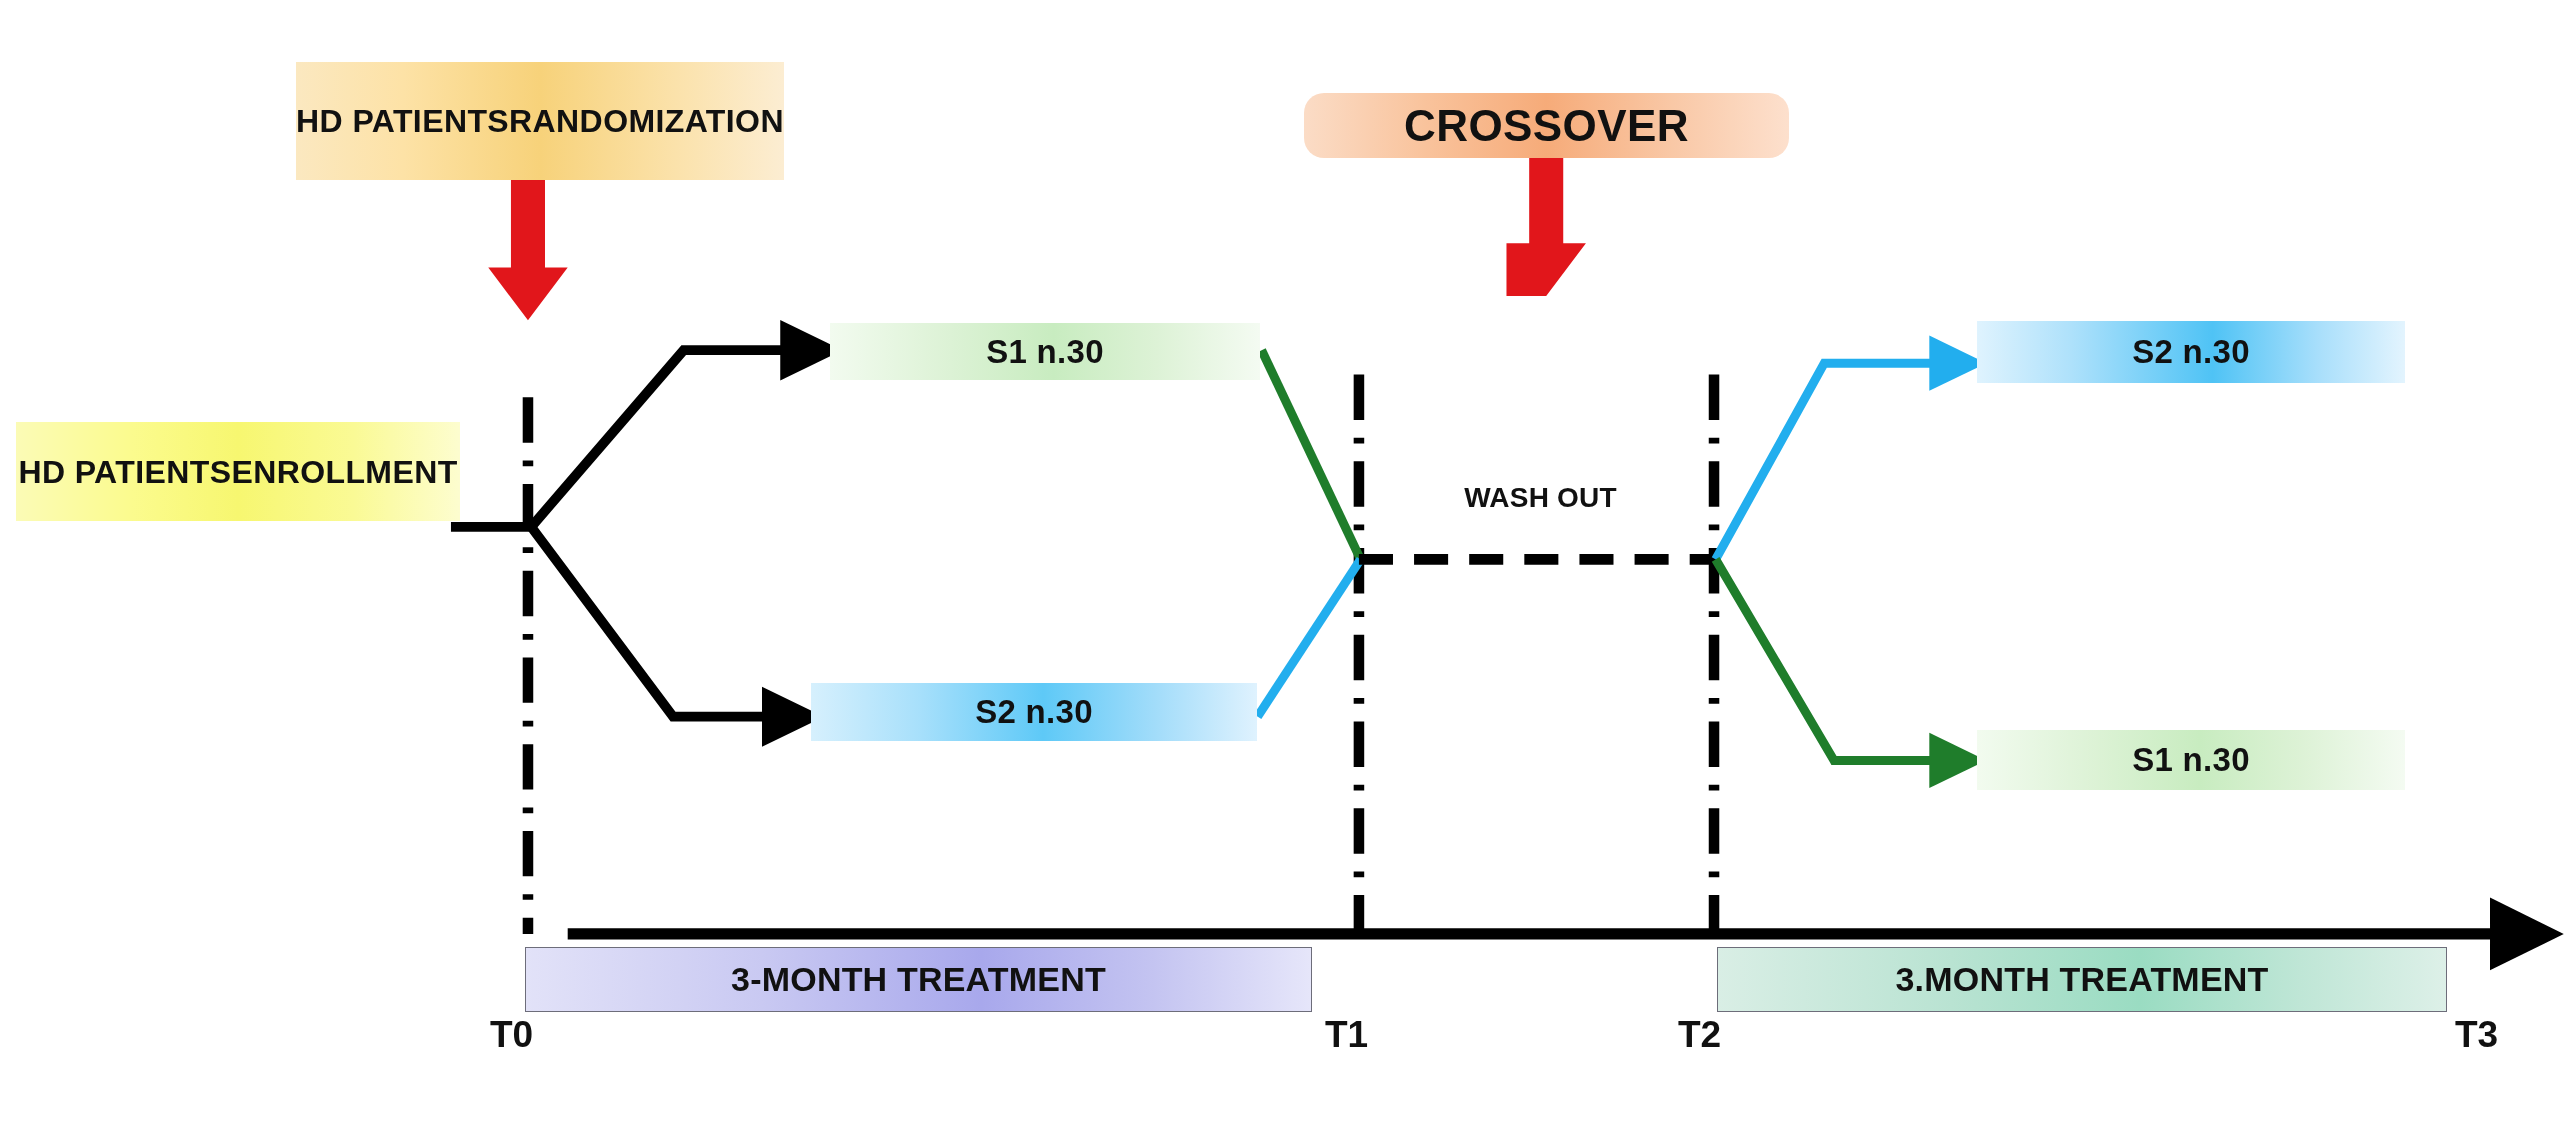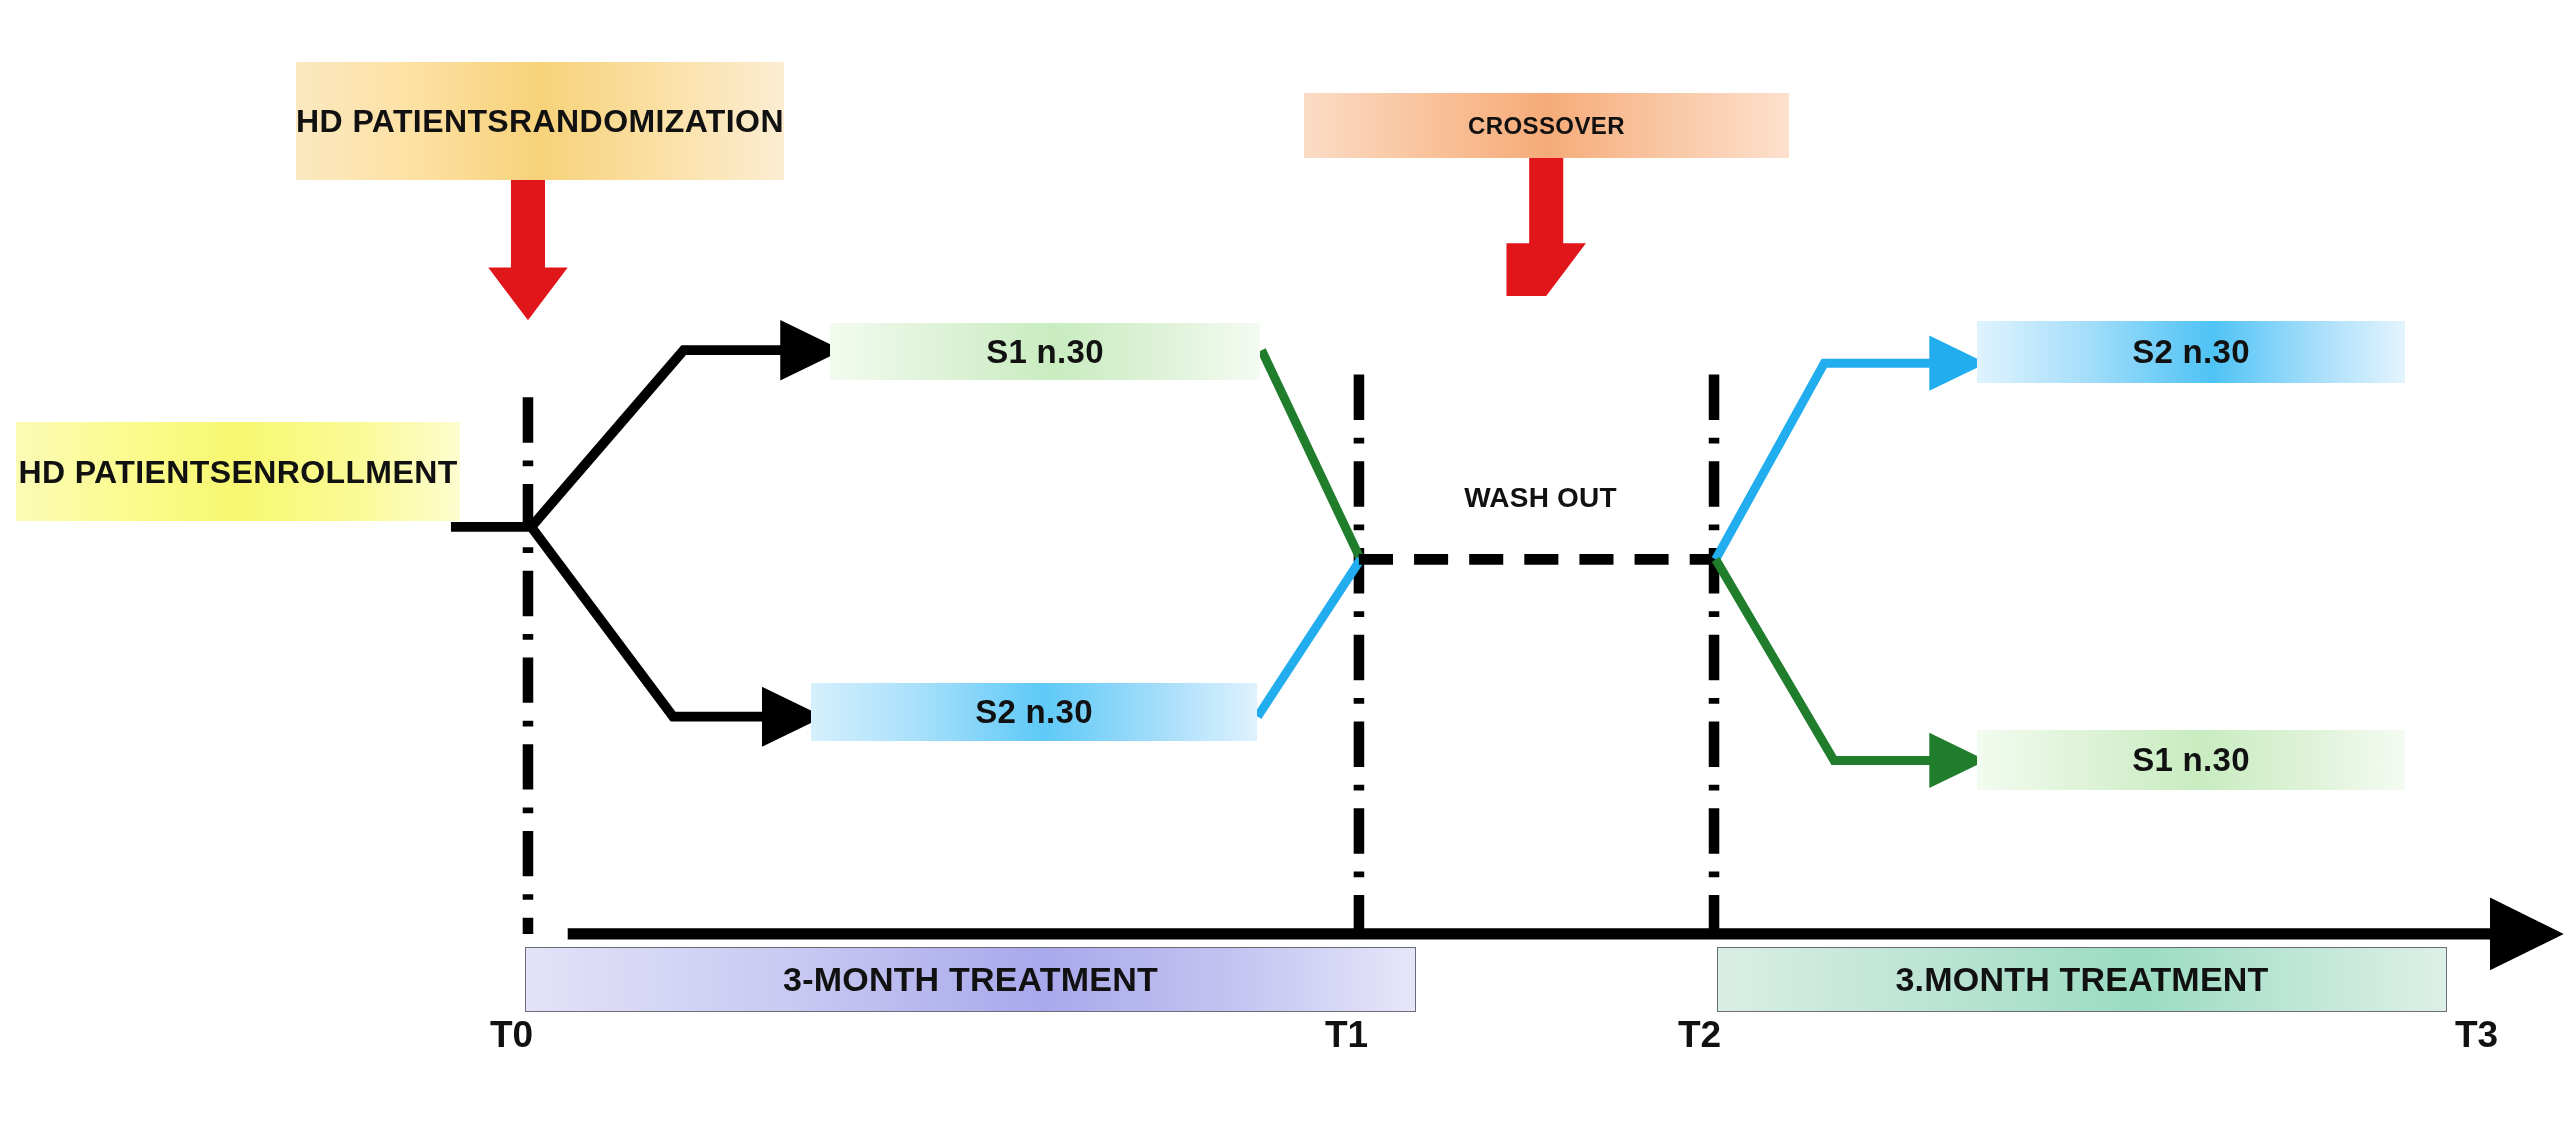--- a/index.html
+++ b/index.html
@@ -6,43 +6,43 @@
   html,body{margin:0;padding:0;background:#ffffff;}
   body{font-family:"Liberation Sans",sans-serif;}
   #stage{position:relative;width:2576px;height:1122px;background:#ffffff;overflow:hidden;}
   #svglayer{position:absolute;left:0;top:0;width:2576px;height:1122px;}
 
   .hdr-box{position:absolute;display:flex;align-items:center;justify-content:center;
            text-align:center;font-weight:bold;color:#111111;letter-spacing:0.4px;line-height:1.25;margin-top:44px;}
 
   #box-randomization{left:296px;top:18px;width:488px;height:118px;font-size:32px;
       background:linear-gradient(90deg,#fbe8c0 0%,#fde2a6 22%,#f7d27a 50%,#fbe2ab 78%,#fcedd2 100%);}
-  #box-crossover{left:1304px;top:49px;width:485px;height:65px;font-size:24px;
-      background:linear-gradient(90deg,#fbdcc6 0%,#f9c39c 25%,#f6ab79 50%,#f9c8a6 76%,#fde0cd 100%);}
+  #box-crossover{left:1304px;top:49px;width:485px;height:65px;font-size:44px;
+      background:linear-gradient(90deg,#fbdcc6 0%,#f9c39c 25%,#f6ab79 50%,#f9c8a6 76%,#fde0cd 100%);border-radius:20px;}
   #box-enrollment{left:16px;top:378px;width:444px;height:99px;font-size:32px;
       background:linear-gradient(90deg,#fbfbb6 0%,#fbfb8e 26%,#f7f770 50%,#fafa95 76%,#fdfdcf 100%);}
 
   .grp-box{position:absolute;display:flex;align-items:center;justify-content:center;
            font-weight:bold;color:#111111;font-size:33px;letter-spacing:0.3px;text-align:center;}
   .grp-green{background:linear-gradient(90deg,#f2fbef 0%,#dcf2d5 28%,#c8ecc0 52%,#ddf2d6 76%,#f4fbf2 100%);}
   .grp-blue{background:linear-gradient(90deg,#d6f0fd 0%,#a8e0fb 24%,#5ec9f7 52%,#a4ddfa 78%,#dff2fe 100%);}
   .grp-blue-soft{background:linear-gradient(90deg,#dff3fe 0%,#aee1fb 22%,#4fc3f5 55%,#a9dffb 80%,#e3f4fe 100%);}
 
   #grp-s1-top{left:830px;top:323px;width:430px;height:57px;}
   #grp-s2-bottom{left:811px;top:683px;width:446px;height:58px;}
   #grp-s2-top-right{left:1977px;top:321px;width:428px;height:62px;}
   #grp-s1-bottom-right{left:1977px;top:730px;width:428px;height:60px;}
 
   #washout-label{position:absolute;left:1443px;top:482px;width:195px;text-align:center;
       font-size:28px;font-weight:bold;color:#111;letter-spacing:0.2px;}
 
   .tl-bar{position:absolute;top:947px;height:65px;display:flex;align-items:center;
           justify-content:center;font-weight:bold;color:#111;font-size:34px;
           border:1.6px solid #6d6d7a;box-sizing:border-box;letter-spacing:0.2px;}
-  #bar-treat1{left:525px;width:891px;
+  #bar-treat1{left:525px;width:787px;
       background:linear-gradient(90deg,#e2e2f8 0%,#c9c9f2 30%,#a8a8ec 58%,#c4c4f1 80%,#e6e6fa 100%);}
   #bar-washout{left:1390px;width:323px;
       background:linear-gradient(90deg,#fde4f4 0%,#fcc2e6 30%,#f9a8dc 55%,#fbc8e9 80%,#fde8f6 100%);}
   #bar-treat2{left:1717px;width:730px;
       background:linear-gradient(90deg,#d9eee5 0%,#b9e3d2 32%,#9adcc2 58%,#bfe6d6 80%,#ddf0e8 100%);}
 
   .tl-tick{position:absolute;top:1014px;font-size:37px;font-weight:bold;color:#111;}
   #tick-t0{left:490px;}
   #tick-t1{left:1325px;}
   #tick-t2{left:1678px;}

